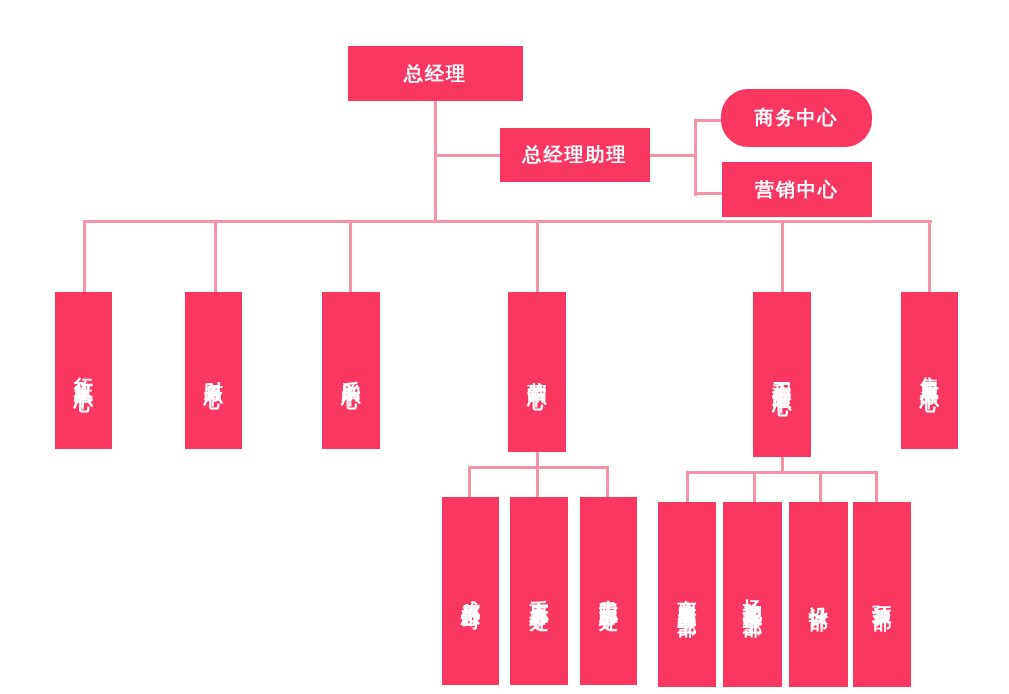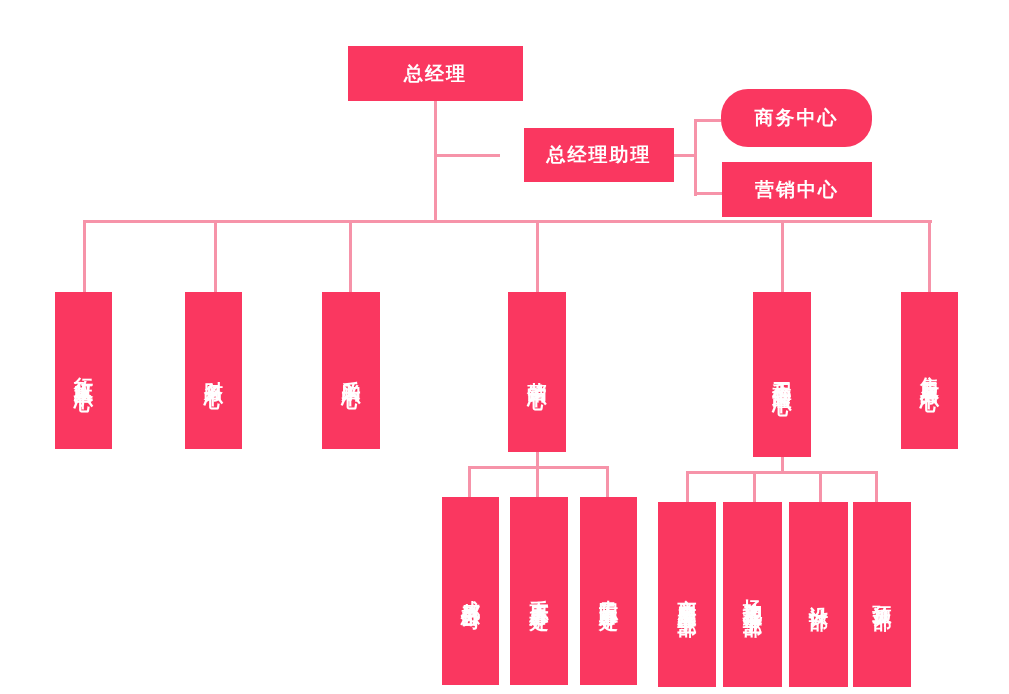--- a/index.html
+++ b/index.html
@@ -73,21 +73,21 @@
   <div class="conn" style="left:606px; top:442px; width:3px;   height:32px;"></div>
   <div class="conn" style="left:781px; top:433px; width:3px;   height:17px;"></div>
   <div class="conn" style="left:686px; top:447px; width:192px; height:3px;"></div>
   <div class="conn" style="left:686px; top:447px; width:3px;   height:32px;"></div>
   <div class="conn" style="left:753px; top:447px; width:3px;   height:32px;"></div>
   <div class="conn" style="left:819px; top:447px; width:3px;   height:32px;"></div>
   <div class="conn" style="left:875px; top:447px; width:3px;   height:32px;"></div>
 
   <div class="node h" style="left:348px; top:22px; width:175px; height:55px;">总经理</div>
 
-  <div class="node h" style="left:524px; top:104px; width:150px; height:54px;">总经理助理</div>
+  <div class="node h" style="left:500px; top:104px; width:150px; height:54px;">总经理助理</div>
 
   <div class="node h" style="left:721px; top:65px; width:151px; height:58px;border-radius:27px;">商务中心</div>
 
   <div class="node h" style="left:722px; top:138px; width:150px; height:55px;">营销中心</div>
 
   <div class="node v" style="left:55px; top:268px; width:57px; height:157px;">行政人事中心</div>
 
   <div class="node v" style="left:185px; top:268px; width:57px; height:157px;">财务中心</div>
 
   <div class="node v" style="left:322px; top:268px; width:58px; height:157px;">采购中心</div>

